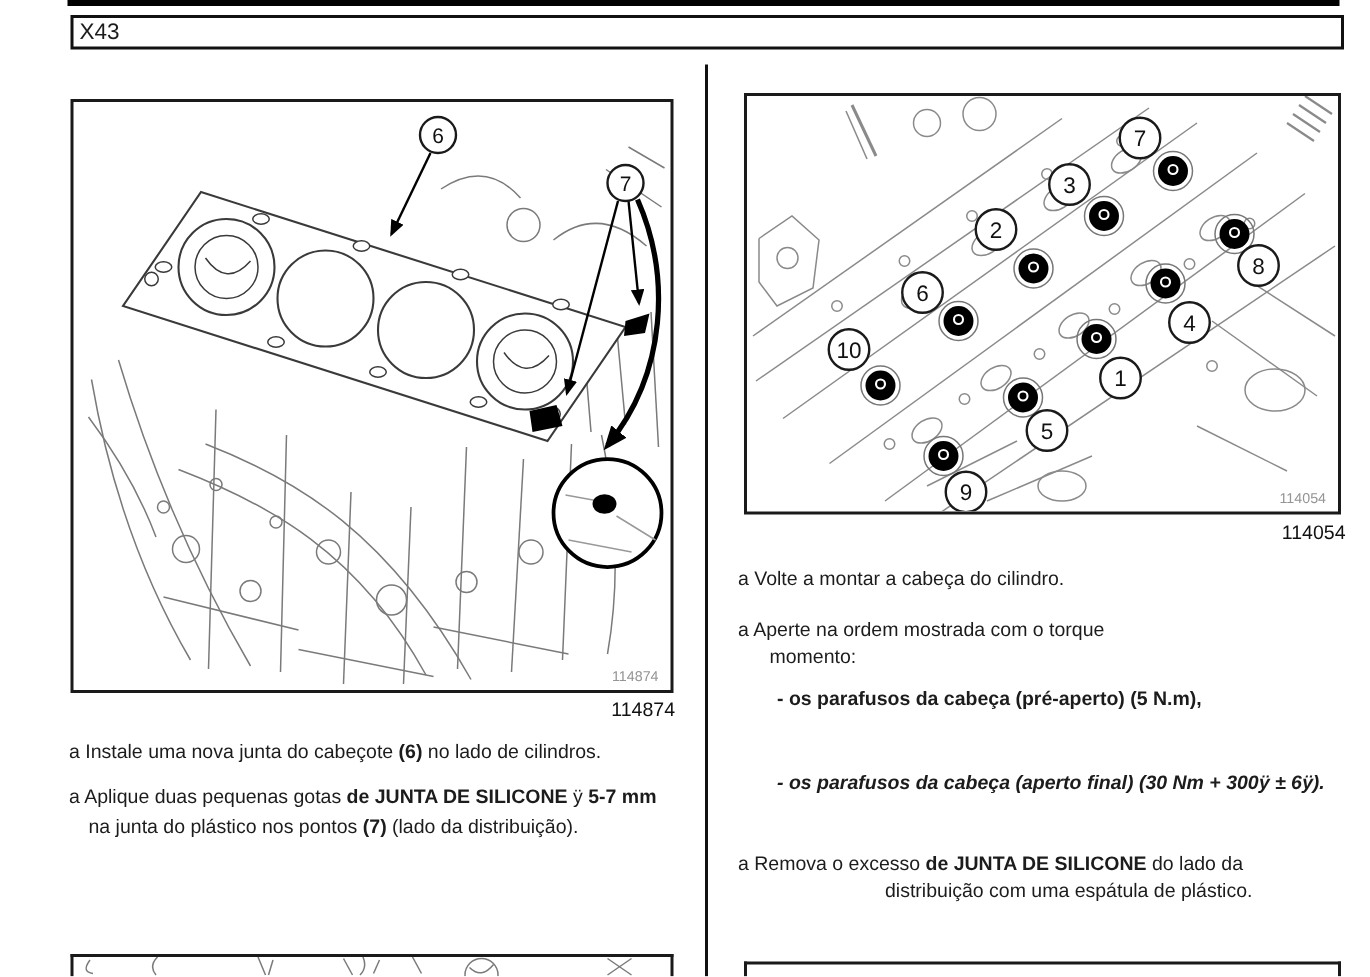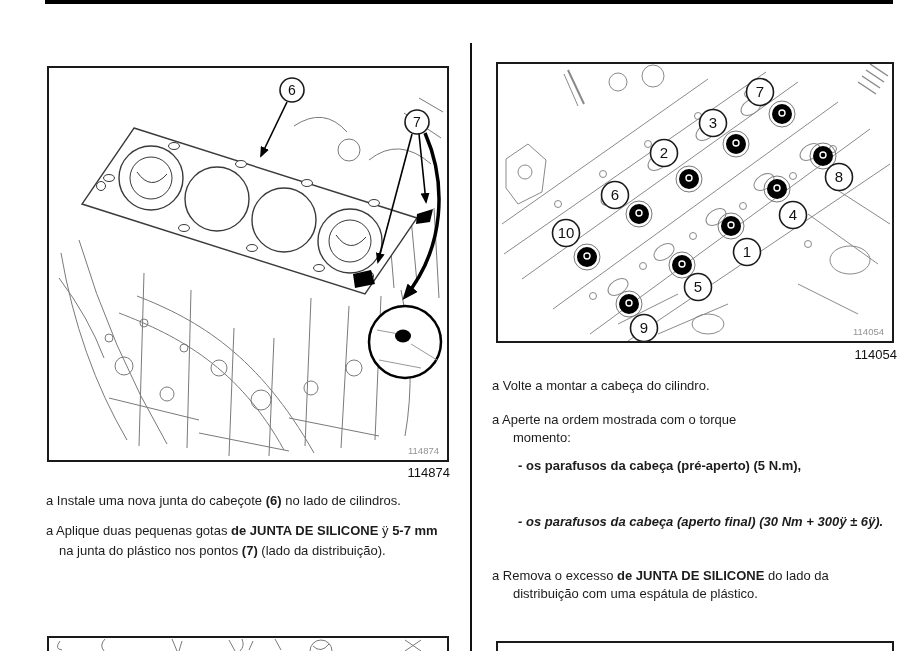--- a/index.html
+++ b/index.html
@@ -26,20 +26,23 @@
   .para .bold{font-weight:bold;}
   svg text{font-family:"Liberation Sans",sans-serif;}
 </style>
 </head>
 <body>
 
 <div class="page">
 
   <div class="topbar"></div>
 
+  <div class="codebox">
+    <span>X43</span>
+  </div>
 
   <div class="divider"></div>
 
   <div class="figbox" id="figLeft">
     <svg viewBox="0 0 398 392" width="398" height="392">
       <defs>
         <marker id="ah" markerUnits="userSpaceOnUse" markerWidth="11" markerHeight="9" refX="9" refY="4.5" orient="auto">
           <path d="M0,0 L11,4.5 L0,9 z" fill="#000"></path>
         </marker>
         <marker id="ah2" markerUnits="userSpaceOnUse" markerWidth="16" markerHeight="13" refX="12" refY="6.5" orient="auto">
@@ -295,21 +298,21 @@
         <div style="padding-left: 21px;"><span>momento:</span></div>
       </div>
       <div class="para" style="top: 457px;">
         <div style="padding-left: 26px;"><span class="bold">- os parafusos da cabeça (pré-aperto) (5 N.m),</span></div>
       </div>
       <div class="para" style="top: 513px; font-style: italic;">
         <div style="padding-left: 26px;"><span class="bold">- os parafusos da cabeça (aperto final) (30 Nm + 300ÿ ± 6ÿ).</span></div>
       </div>
       <div class="para" style="top: 567px;">
         <div style="padding-left: 0px;"><span>a Remova o excesso </span><span class="bold">de JUNTA DE SILICONE</span><span> do lado da</span></div>
-        <div style="padding-left: 21px;"><span>distribuição com uma espátula de plástico.</span></div>
+        <div style="padding-left: 21px; text-align: center;"><span>distribuição com uma espátula de plástico.</span></div>
       </div>
     </div>
 
   <div class="figbox" id="figLeftBottom">
     <svg viewBox="0 0 398 13" width="398" height="13">
       <g stroke="#7a7a7a" fill="none" stroke-width="1">
         <path d="M11,2 Q5,10 13,11"></path>
         <path d="M56,0 Q50,6 55,12"></path>
         <path d="M123,0 L128,12"></path>
           <path d="M133,2 L130,12"></path>

